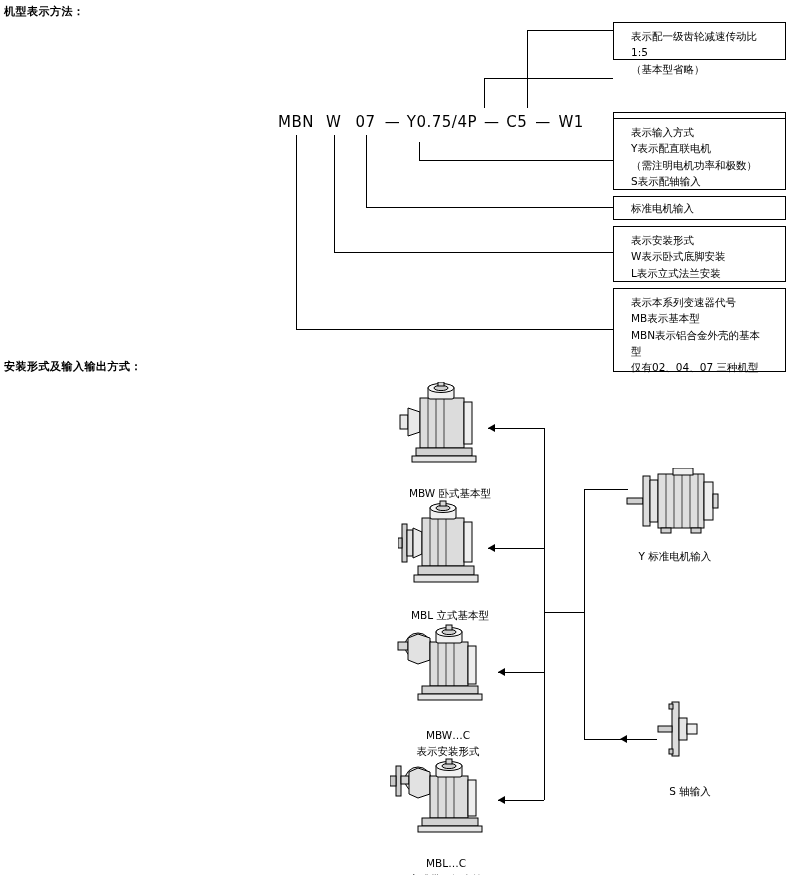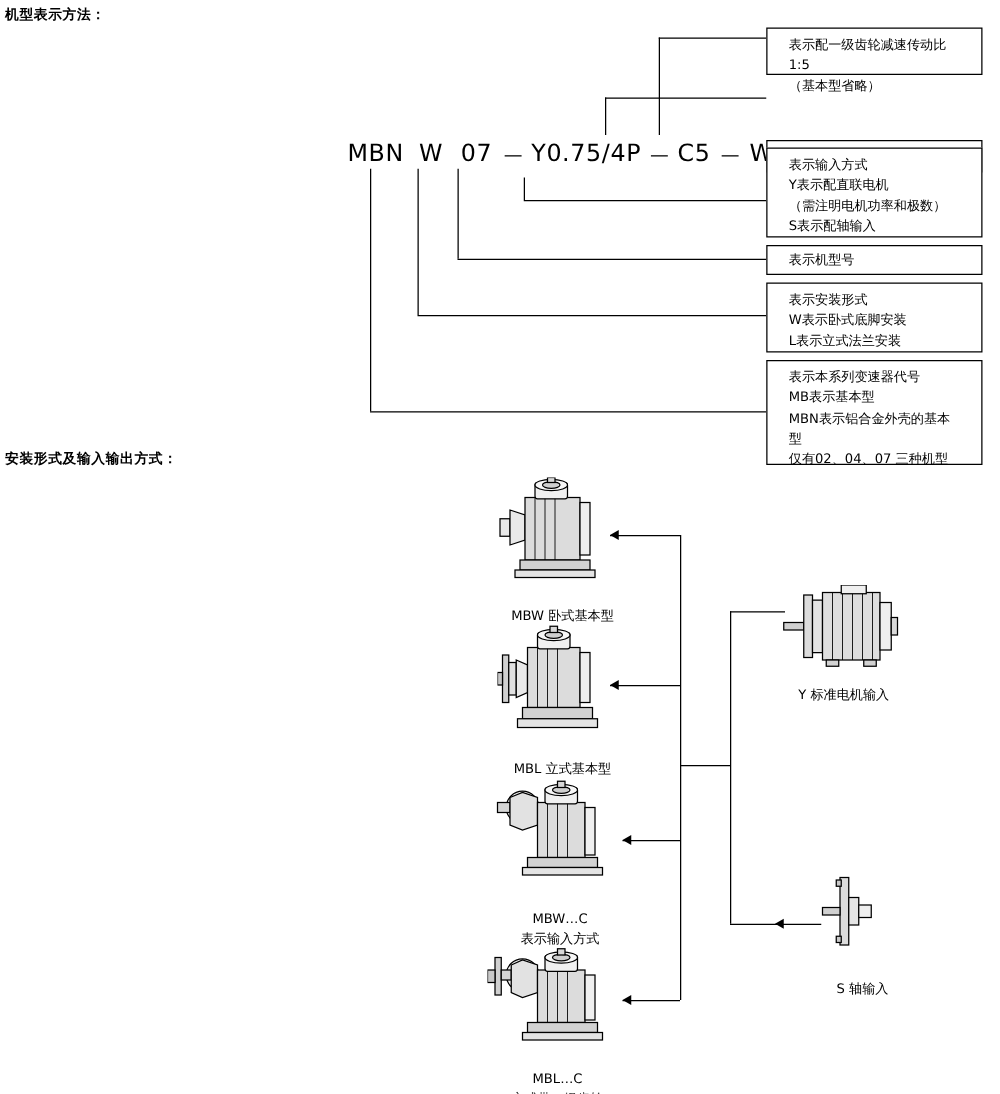--- a/index.html
+++ b/index.html
@@ -19,21 +19,21 @@
 
   .section-title {
     font-size: 11px;
     font-weight: bold;
     letter-spacing: 0.5px;
     white-space: nowrap;
   }
 
   
   .code-token {
-    font-size: 19px;
+    font-size: 15px;
     letter-spacing: 0.5px;
     white-space: nowrap;
   }
   .code-dash {
     font-size: 15px;
   }
 
   
   .callout {
     border: 1px solid #000;
@@ -110,21 +110,21 @@
 <div class="abs callout" style="left:613px; top:22px; width:173px; height:38px;">表示配一级齿轮减速传动比1:5
 （基本型省略）</div>
 
 <div class="abs callout" style="left:613px; top:76px; width:173px; height:26px; display:flex; align-items:center;margin-top:36px;">安装方位</div>
 
 <div class="abs callout" style="left:613px; top:118px; width:173px; height:72px;">表示输入方式
     Y表示配直联电机
     （需注明电机功率和极数）
     S表示配轴输入</div>
 
-<div class="abs callout" style="left:613px; top:196px; width:173px; height:24px; display:flex; align-items:center;">表示机型号</div>
+<div class="abs callout" style="left:613px; top:196px; width:173px; height:24px; display:flex; align-items:center;">标准电机输入</div>
 
 <div class="abs callout" style="left:613px; top:226px; width:173px; height:56px;">表示安装形式
     W表示卧式底脚安装
     L表示立式法兰安装</div>
 
 <div class="abs callout" style="left:613px; top:288px; width:173px; height:84px;">表示本系列变速器代号
 MB表示基本型
 MBN表示铝合金外壳的基本型
 仅有02、04、07 三种机型</div>
 
@@ -206,21 +206,21 @@
       <rect x="54" y="5" width="6" height="5" fill="#d8d8d8"></rect>
 
       <rect x="76" y="26" width="8" height="38" fill="#efefef"></rect>
 
       <rect x="30" y="66" width="56" height="8" fill="#d2d2d2"></rect>
       <rect x="26" y="74" width="64" height="6" fill="#e4e4e4"></rect>
     </g>
   </svg>
 </div>
 <div class="abs caption" style="left:378px; top:712px; width:140px;">MBW…C
-表示输入方式</div>
+表示安装形式</div>
 
 <div class="abs" style="left:390px; top:752px;">
   <svg width="106" height="86" viewBox="0 0 106 86">
     <g fill="#e9e9e9" stroke="#000" stroke-width="1">
 
       <rect x="6" y="14" width="5" height="30" fill="#d0d0d0"></rect>
       <rect x="0" y="24" width="6" height="10" fill="#c8c8c8"></rect>
       <circle cx="28" cy="28" r="13" fill="#efefef"></circle>
       <circle cx="28" cy="28" r="6" fill="#cfcfcf"></circle>
       <rect x="11" y="24" width="8" height="8" fill="#d5d5d5"></rect>

